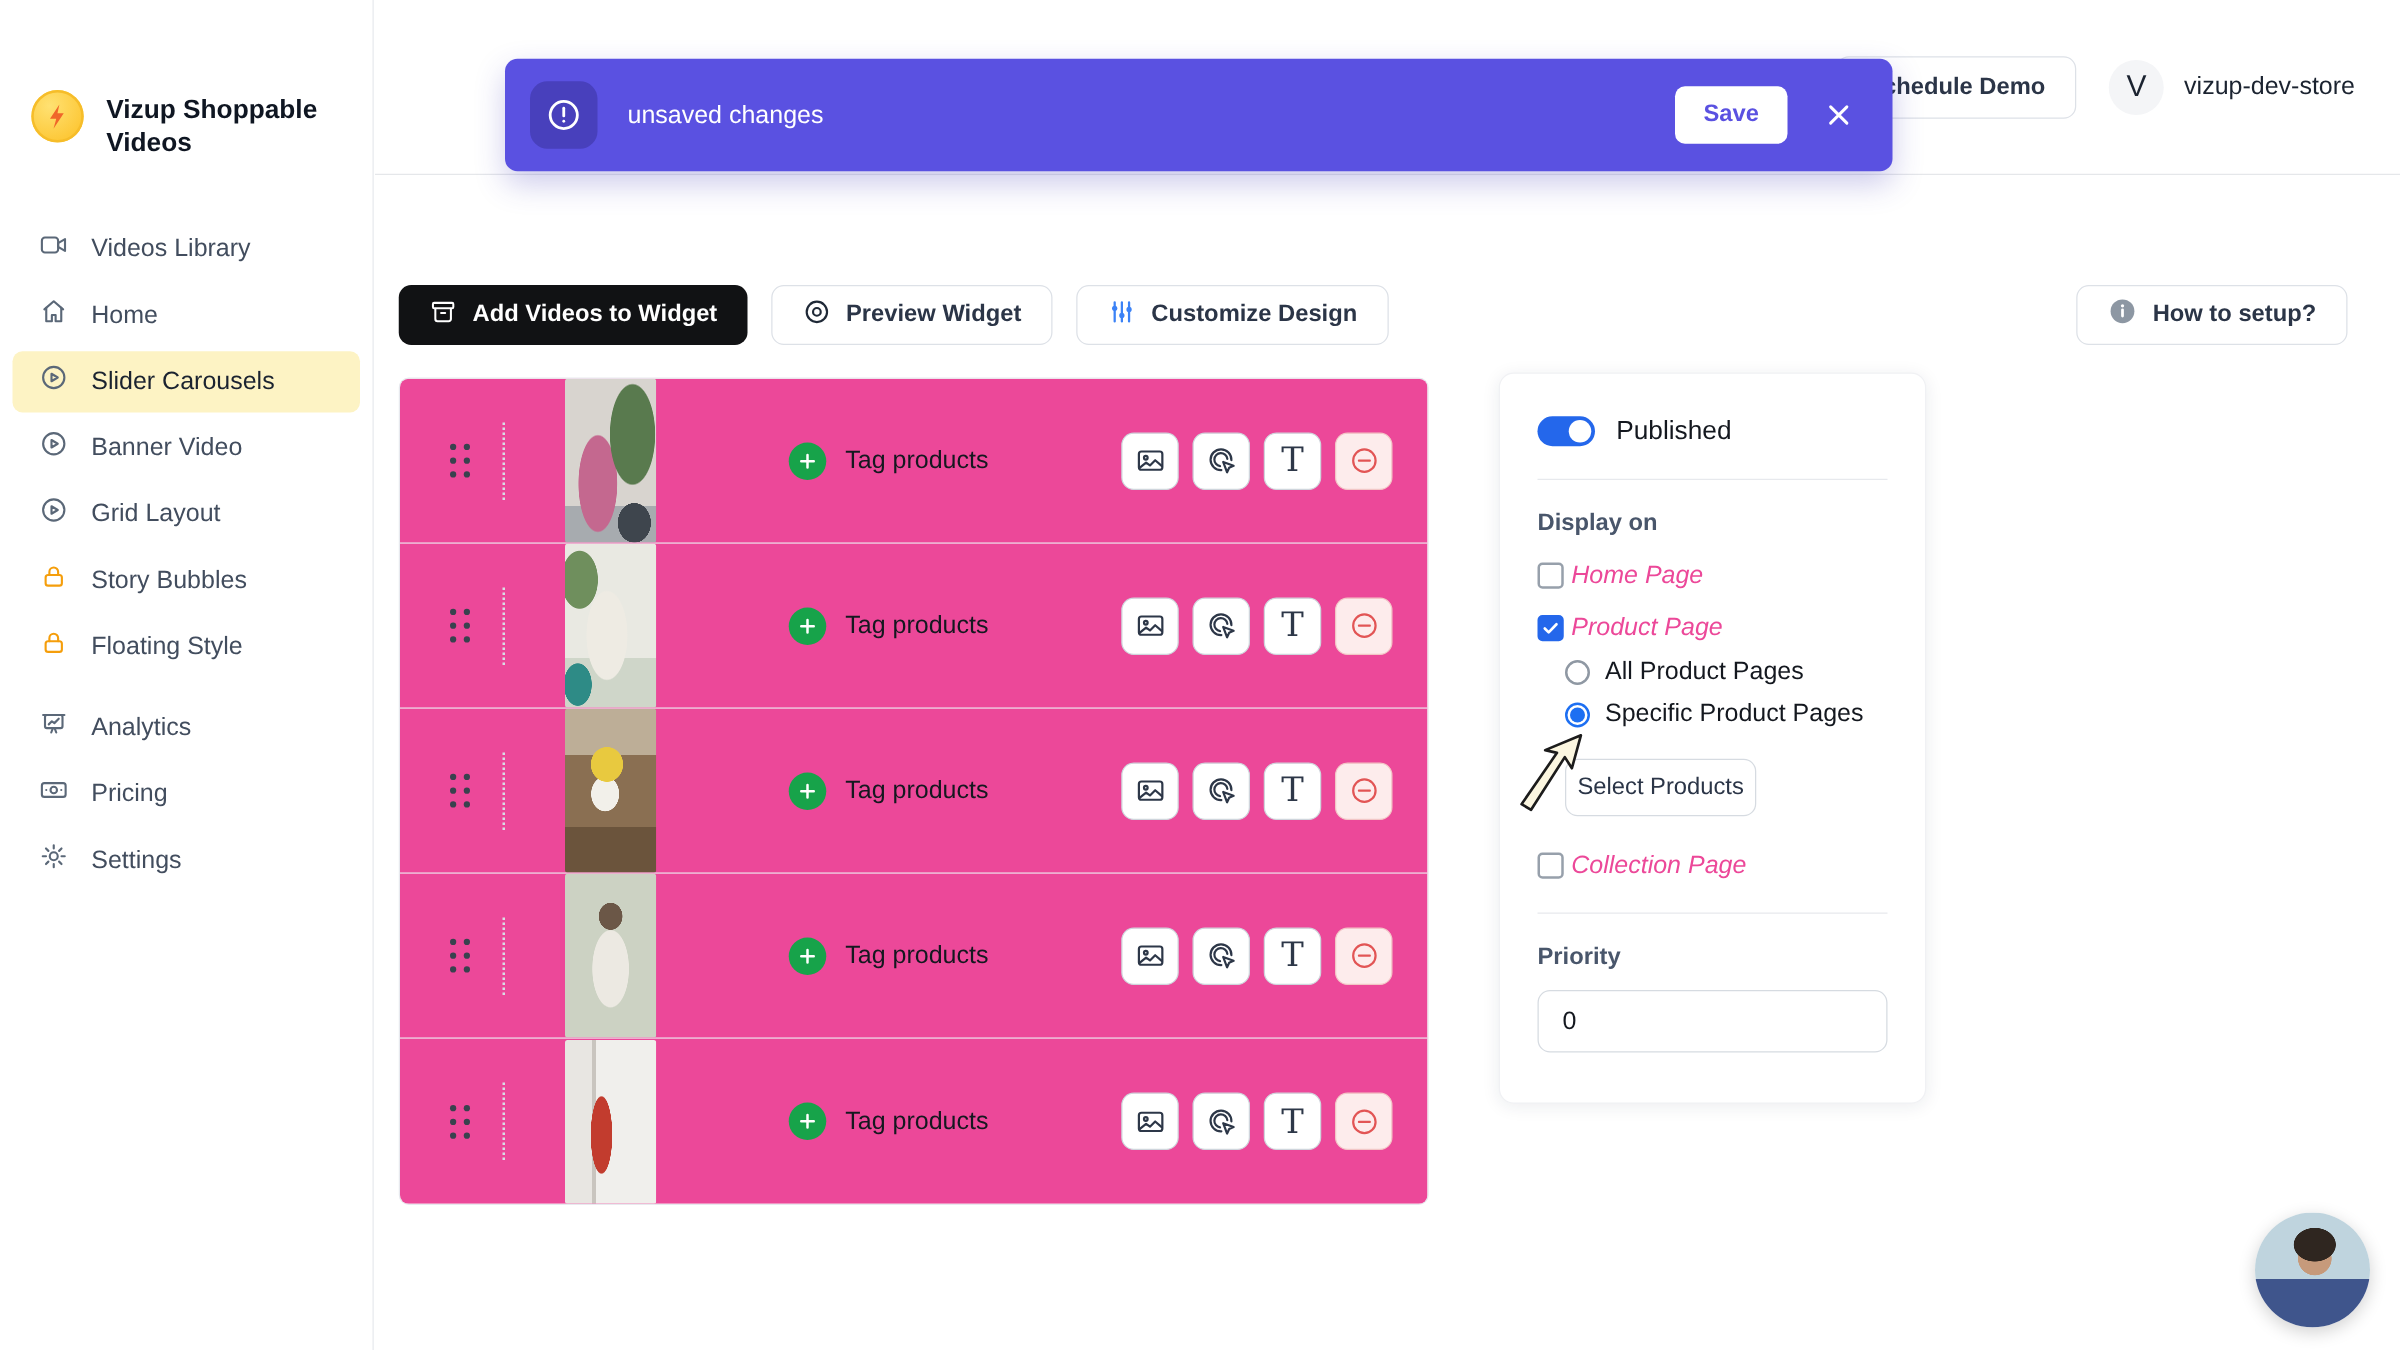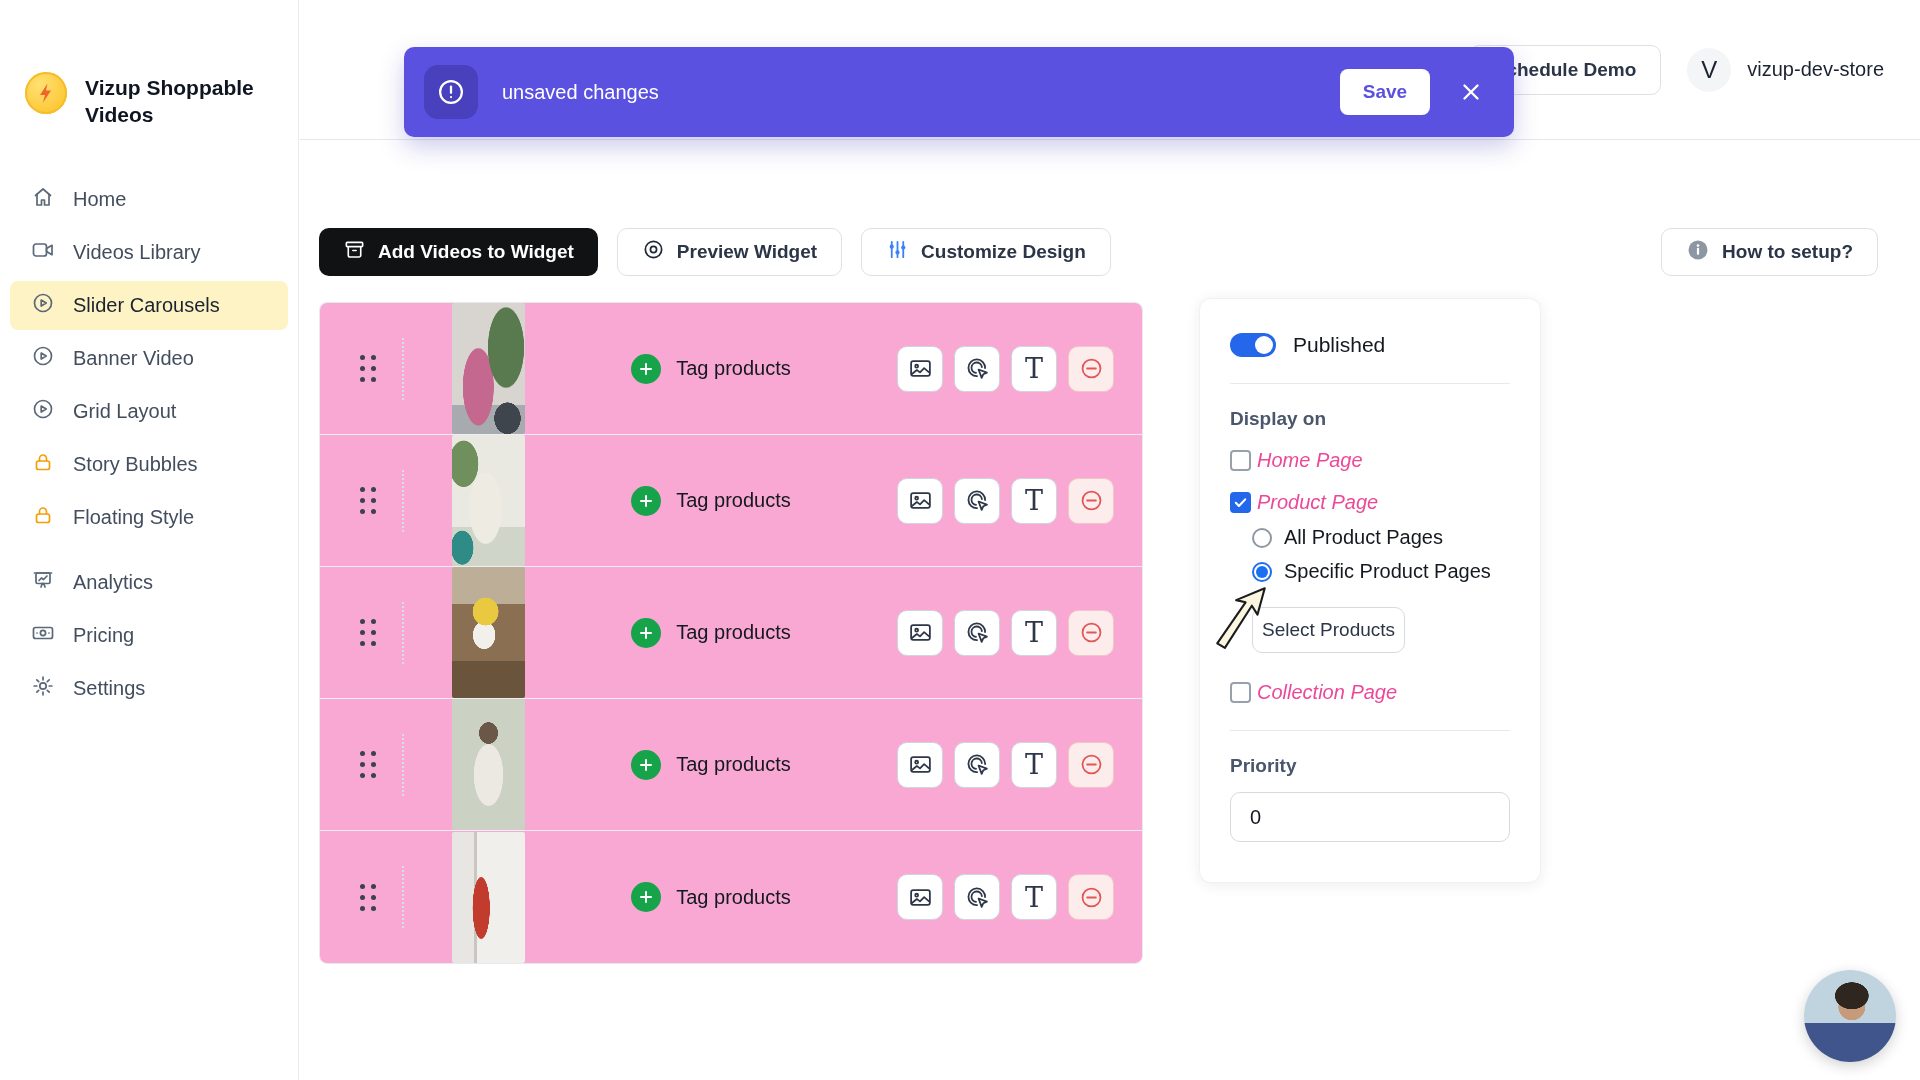--- a/index.html
+++ b/index.html
@@ -46,21 +46,21 @@
   .toolbar .spacer { flex:1; }
   .btn-dark { background:var(--dark-button); color:#fff; border:none; }
   .btn-dark svg { color:#fff; }
   .toolbar .btn { height:48px; }
   .slider-icon { color:#3b82f6; }
 
   .cols { display:flex; align-items:flex-start; margin:26px 0 0 19px; }
 
   
   .video-card { width:824px; border:1px solid #e7e9ee; border-radius:8px; background:#fff; overflow:hidden; }
-  .video-row { height:132px; display:flex; align-items:center; border-bottom:1px solid #edeff3; background:#f9a8d4; }
+  .video-row { height:132px; display:flex; align-items:center; border-bottom:1px solid #edeff3; background:#ec4899; }
   .video-row:last-child { border-bottom:none; }
   .drag-handle { margin-left:40px; display:grid; grid-template-columns:repeat(2,5px); grid-auto-rows:5px; gap:6px; cursor:grab; }
   .drag-handle i { width:5px; height:5px; border-radius:50%; background:#39424e; }
   .dotted-divider { height:62px; border-left:2px dotted #d9dee5; margin-left:26px; }
   .thumb { width:73px; height:131px; margin-left:48px; flex:none; border-radius:2px; cursor:pointer; }
   .tag-wrap { flex:1; display:flex; align-items:center; justify-content:center; gap:15px; cursor:pointer; }
   .plus-circle { width:30px; height:30px; border-radius:50%; background:var(--green); display:grid; place-items:center; flex:none; }
   .tag-label { font-size:20px; color:#14181f; }
   .row-actions { display:flex; gap:11px; margin-right:28px; }
   .icon-btn { width:46px; height:46px; border:1.5px solid #cfd5dc; border-radius:10px; background:#fff; display:grid; place-items:center; color:#2d3748; cursor:pointer; }
@@ -127,31 +127,31 @@
       <div class="logo">
         <svg width="24" height="24" viewBox="0 0 24 24">
             <path d="M13.5 2.5L6 14h5l-2.2 8L17 9.5h-5z" fill="#f0662a"></path>
           </svg>
       </div>
       <div class="brand-title">Vizup Shoppable Videos</div>
     </div>
     <nav class="nav">
       <div class="nav-item">
         <span><svg width="24" height="24" viewBox="0 0 24 24" fill="none" stroke="currentColor" stroke-width="1.7" stroke-linecap="round" stroke-linejoin="round">
+              <rect x="2.5" y="6" width="13" height="12" rx="2.5"></rect>
+              <path d="M15.5 10.5l5.5-3.2v9.4l-5.5-3.2z"></path>
+            </svg></span>
+        <span>Videos Library</span>
+      </div>
+      <div class="nav-item">
+        <span><svg width="24" height="24" viewBox="0 0 24 24" fill="none" stroke="currentColor" stroke-width="1.7" stroke-linecap="round" stroke-linejoin="round">
               <path d="M4.5 10.5L12 4l7.5 6.5"></path>
               <path d="M6 9.3V20h4.5v-5h3v5H18V9.3"></path>
             </svg></span>
         <span>Home</span>
-      </div>
-      <div class="nav-item">
-        <span><svg width="24" height="24" viewBox="0 0 24 24" fill="none" stroke="currentColor" stroke-width="1.7" stroke-linecap="round" stroke-linejoin="round">
-              <rect x="2.5" y="6" width="13" height="12" rx="2.5"></rect>
-              <path d="M15.5 10.5l5.5-3.2v9.4l-5.5-3.2z"></path>
-            </svg></span>
-        <span>Videos Library</span>
       </div>
       <div class="nav-item active">
         <span><svg width="24" height="24" viewBox="0 0 24 24" fill="none" stroke="currentColor" stroke-width="1.7" stroke-linejoin="round">
               <circle cx="12" cy="12" r="8.5"></circle>
               <path d="M10.2 9l5 3-5 3z"></path>
             </svg></span>
         <span>Slider Carousels</span>
       </div>
       <div class="nav-item">
         <span><svg width="24" height="24" viewBox="0 0 24 24" fill="none" stroke="currentColor" stroke-width="1.7" stroke-linejoin="round">

